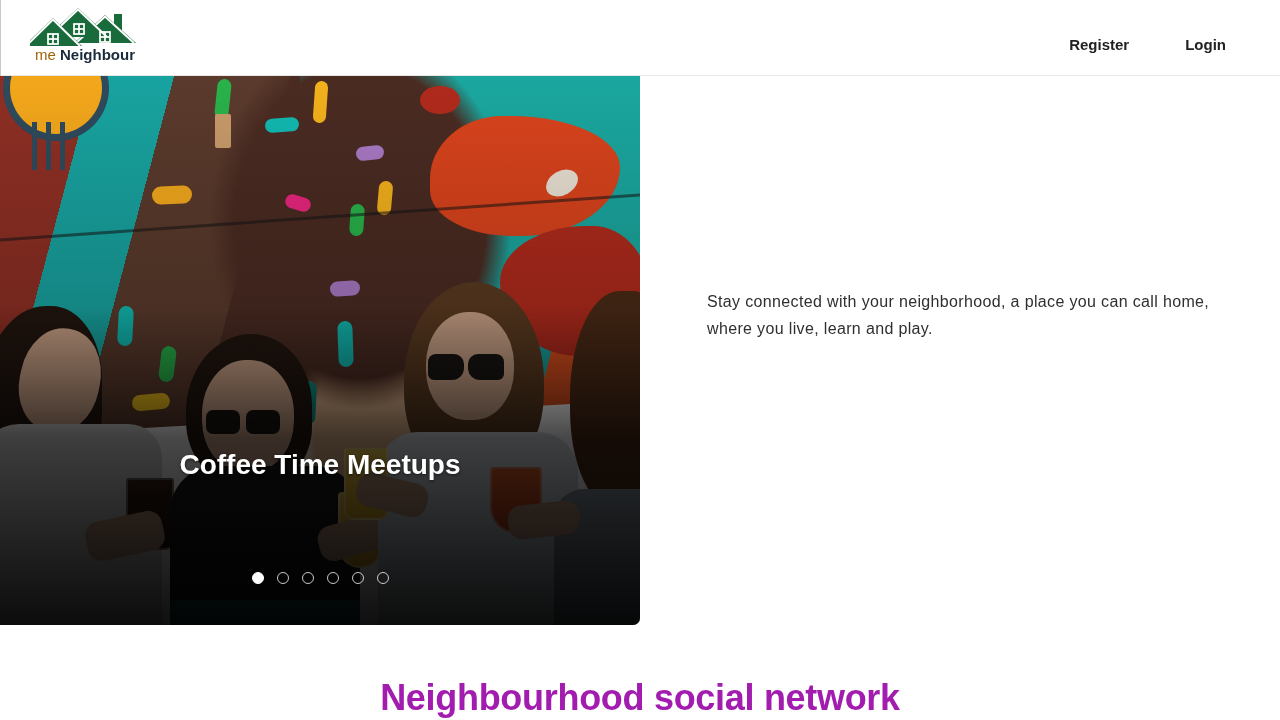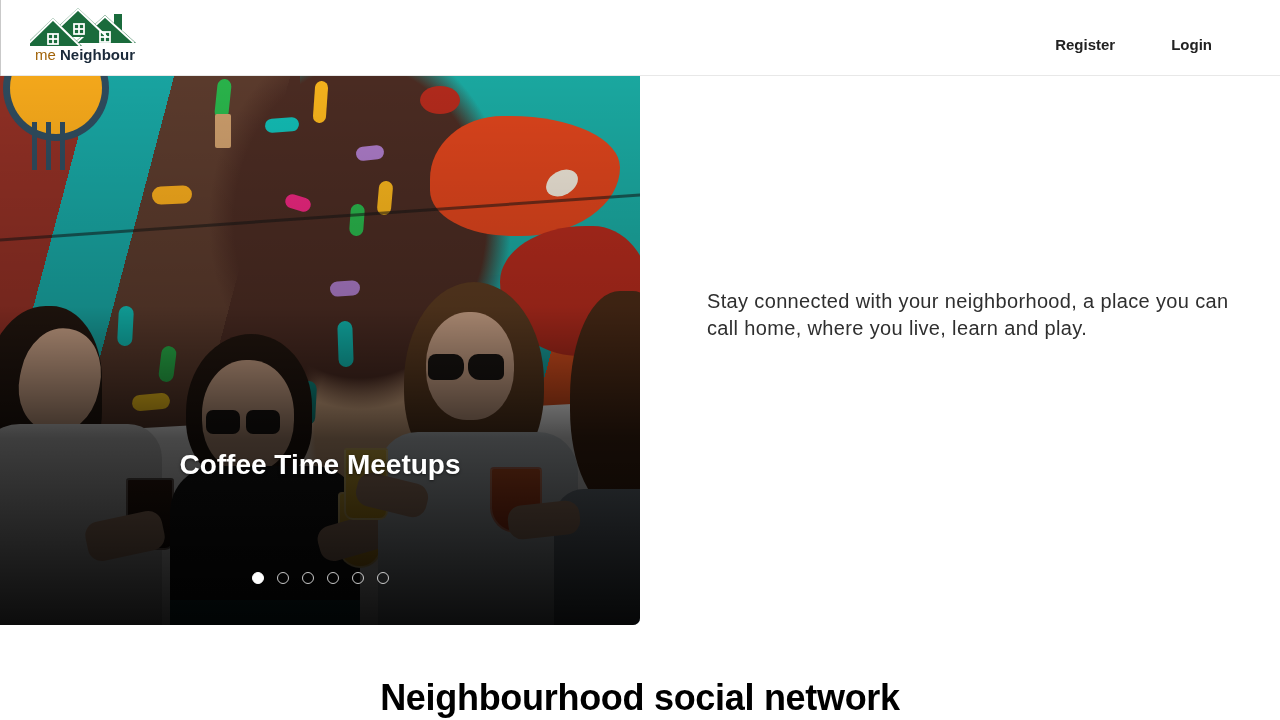--- a/index.html
+++ b/index.html
@@ -77,21 +77,21 @@
   .nav-link {
     font-size: 15px;
     font-weight: 700;
     color: #222222;
     text-decoration: none;
     padding: 8px 0;
     margin-left: 56px;
     cursor: pointer;
     white-space: nowrap;
   }
-  .nav-link:last-child { margin-right: 68px; }
+  .nav-link:last-child { margin-right: 54px; }
 
   
   .hero-carousel {
     position: absolute;
     left: 0; top: 76px;
     width: 640px; height: 549px;
     border-bottom-right-radius: 7px;
     overflow: hidden;
     z-index: 10;
   }
@@ -292,39 +292,39 @@
   }
   .hero-title {
     font-size: 36px;
     line-height: 46px;
     font-weight: 700;
     color: #2b2b2b;
     letter-spacing: -0.2px;
   }
   .hero-sub {
     margin-top: 28px;
-    font-size: 20px;
+    font-size: 16px;
     line-height: 27px;
     color: #2f2f2f;
     letter-spacing: .35px;
     max-width: 530px;
   }
 
   
   .section-network {
     position: absolute;
     left: 0; right: 0;
     top: 675px;
     text-align: center;
   }
   .section-title {
     font-size: 36px;
     line-height: 46px;
     font-weight: 700;
-    color: #000000;
+    color: #a21caf;
     letter-spacing: -0.3px;
   }
 </style>
 </head>
 <body>
 
 <div class="page">
 
   <div class="window-edge"></div>
 

